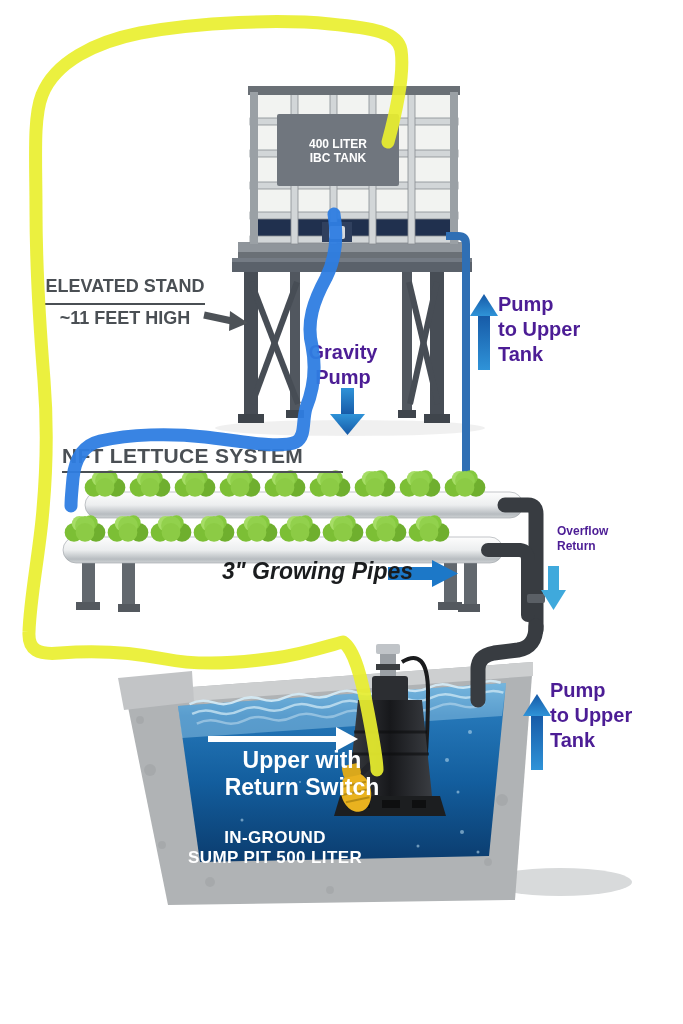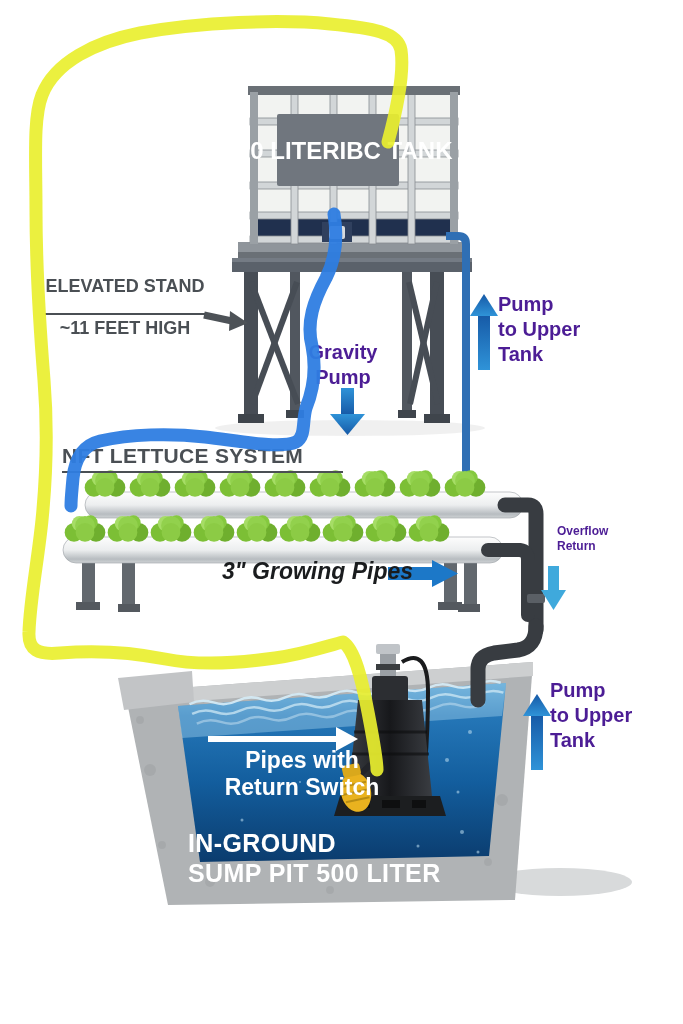--- a/index.html
+++ b/index.html
@@ -3,32 +3,32 @@
 <meta charset="utf-8">
 <style>
   html,body{margin:0;padding:0;background:#ffffff;}
   #stage{position:relative;width:683px;height:1024px;background:#ffffff;overflow:hidden;
          font-family:"Liberation Sans", sans-serif;}
   #stage svg{position:absolute;left:0;top:0;}
   .txt{position:absolute;z-index:5;white-space:nowrap;}
   .blue-label{color:#4c1d95;font-weight:bold;font-size:20px;line-height:1.26;}
   .dark{color:#4a4f54;font-weight:bold;}
   .white-label{color:#ffffff;font-weight:bold;}
-  #tank-label{left:277px;top:116px;width:122px;height:70px;display:flex;flex-direction:row;
-     justify-content:center;align-items:center;color:#fff;font-weight:bold;font-size:24px;line-height:1.2;z-index:5;position:absolute;}
+  #tank-label{left:277px;top:116px;width:122px;height:70px;display:flex;flex-direction:column;
+     justify-content:center;align-items:center;color:#fff;font-weight:bold;font-size:12px;line-height:1.2;z-index:5;position:absolute;}
   #stand-label{left:42px;top:276px;width:166px;text-align:center;font-size:18px;}
-  #stand-label .u{display:inline-block;border-bottom:2.5px solid #4a4f54;padding-bottom:16px;margin-bottom:3px;}
+  #stand-label .u{display:inline-block;border-bottom:2.5px solid #4a4f54;padding-bottom:6px;margin-bottom:3px;}
   #gravity-label{left:293px;top:340px;width:100px;text-align:center;}
   #pump-upper-1{left:498px;top:292px;}
   #nft-heading{left:62px;top:444px;font-size:21px;letter-spacing:.3px;
      border-bottom:2.5px solid #4a4f54;padding-bottom:3px;padding-right:40px;}
   #growing-label{left:222px;top:558px;font-style:italic;font-weight:bold;font-size:23px;color:#1a1c1e;}
   #overflow-label{left:557px;top:524px;font-size:12px;line-height:1.28;}
   #sump-pump-label{left:212px;top:747px;width:180px;text-align:center;font-size:23px;line-height:1.18;}
-  #sump-title{left:188px;top:828px;font-size:25px;line-height:1.2;letter-spacing:.4px;}
+  #sump-title{left:188px;top:828px;font-size:17px;line-height:1.2;letter-spacing:.4px;text-align:center;}
   #pump-upper-2{left:550px;top:678px;}
   #anno{z-index:10;pointer-events:none;}
 </style>
 </head>
 <body>
 
 <div id="stage">
 
 <svg width="683" height="1024" viewBox="0 0 683 1024">
   <defs>
@@ -286,21 +286,21 @@
 <div id="nft-heading" class="txt dark">NFT LETTUCE SYSTEM</div>
 
 <div id="growing-label" class="txt">3" Growing Pipes</div>
 
 <div id="overflow-label" class="txt blue-label">
   <span>Overflow</span><br>
   <span>Return</span>
 </div>
 
 <div id="sump-pump-label" class="txt white-label">
-  <span>Pipes with</span><br>
+  <span>Upper with</span><br>
   <span>Return Switch</span>
 </div>
 
 <div id="sump-title" class="txt white-label">
   <span>IN-GROUND</span><br>
   <span>SUMP PIT 500 LITER</span>
 </div>
 
 <div id="pump-upper-2" class="txt blue-label">
   <span>Pump</span><br>

